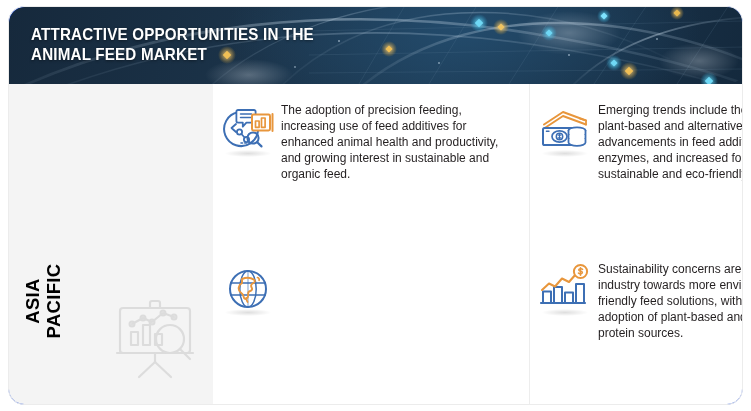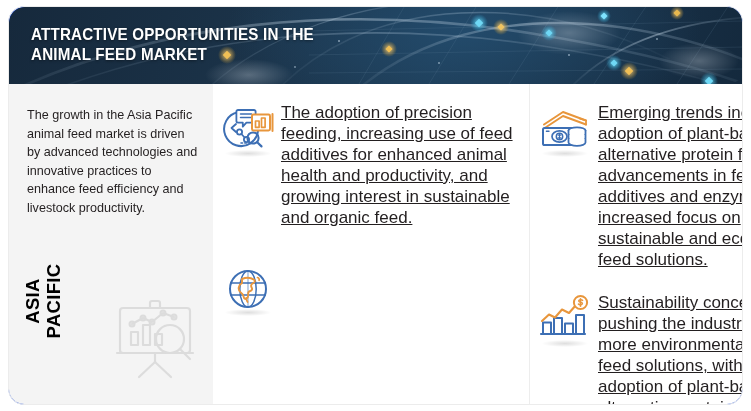--- a/index.html
+++ b/index.html
@@ -127,24 +127,23 @@
   .block-icon svg { display: block; }
   .icon-shadow {
     position: absolute;
     left: 3px; bottom: -1px;
     width: 46px; height: 7px;
     border-radius: 50%;
     background: radial-gradient(ellipse at center, rgba(0,0,0,0.13) 0%, rgba(0,0,0,0) 72%);
   }
   .block-text {
     flex: 1;
-    font-size: 17px;
-    line-height: 21px;
+    font-size: 12px;
+    line-height: 16px;
     color: #231f20;
-    text-decoration: underline;
   }
 
   .col-mid .block-text { width: 237px; }
   .col-right .block-text { width: 233px; }
 </style>
 </head>
 <body>
 
 <div class="card">
 
@@ -238,21 +237,20 @@
         </g>
       </g>
     </svg>
     <div class="banner-title">Attractive Opportunities in the
 Animal Feed Market</div>
   </div>
 
   <div class="body">
 
     <div class="left-panel">
-      <div class="intro-text">The growth in the Asia Pacific animal feed market is driven by advanced technologies and innovative practices to enhance feed efficiency and livestock productivity.</div>
       <div class="region-label">ASIA
 PACIFIC</div>
       <div class="region-watermark">
         <svg width="92" height="88" viewBox="0 0 92 88">
           <g fill="none" stroke="#dcdcdc" stroke-width="2.2" stroke-linecap="round" stroke-linejoin="round">
             <rect x="9" y="14" width="70" height="45" rx="3"></rect>
             <path d="M39 14 v-5 a2 2 0 0 1 2-2 h6 a2 2 0 0 1 2 2 v5"></path>
             <path d="M6 59 h76"></path>
             <path d="M44 59 v9"></path>
             <path d="M44 68 L28 83"></path>

